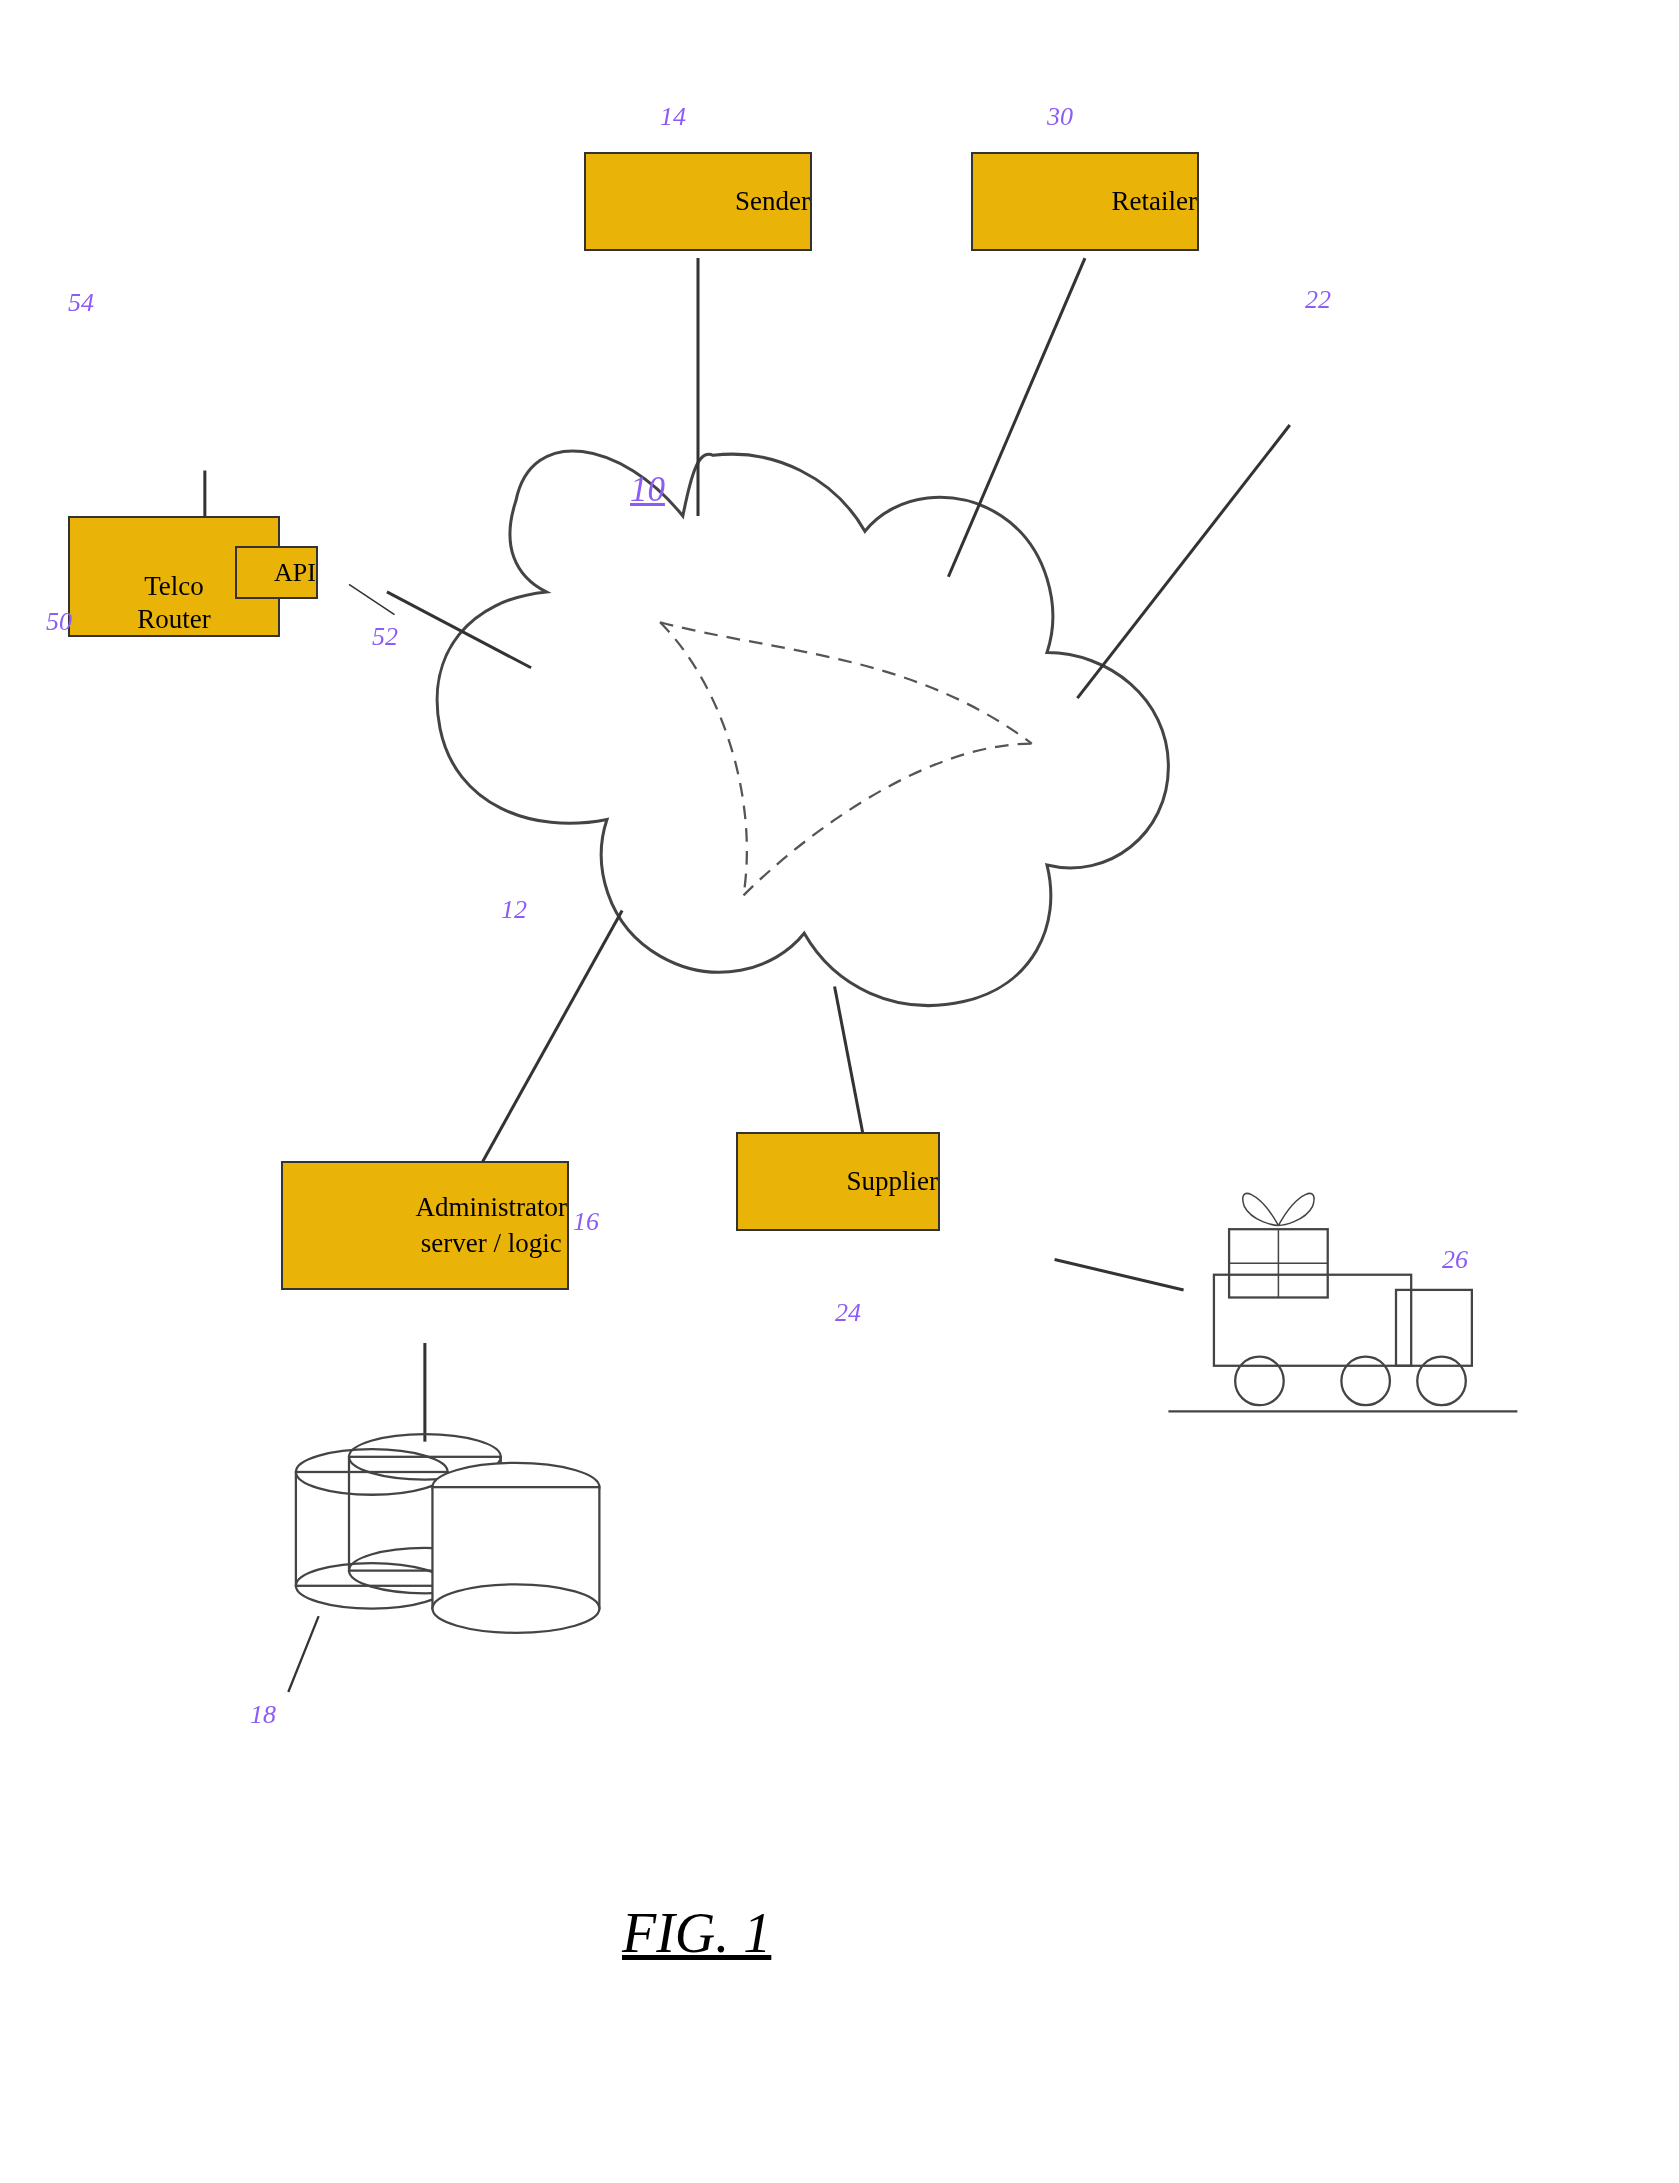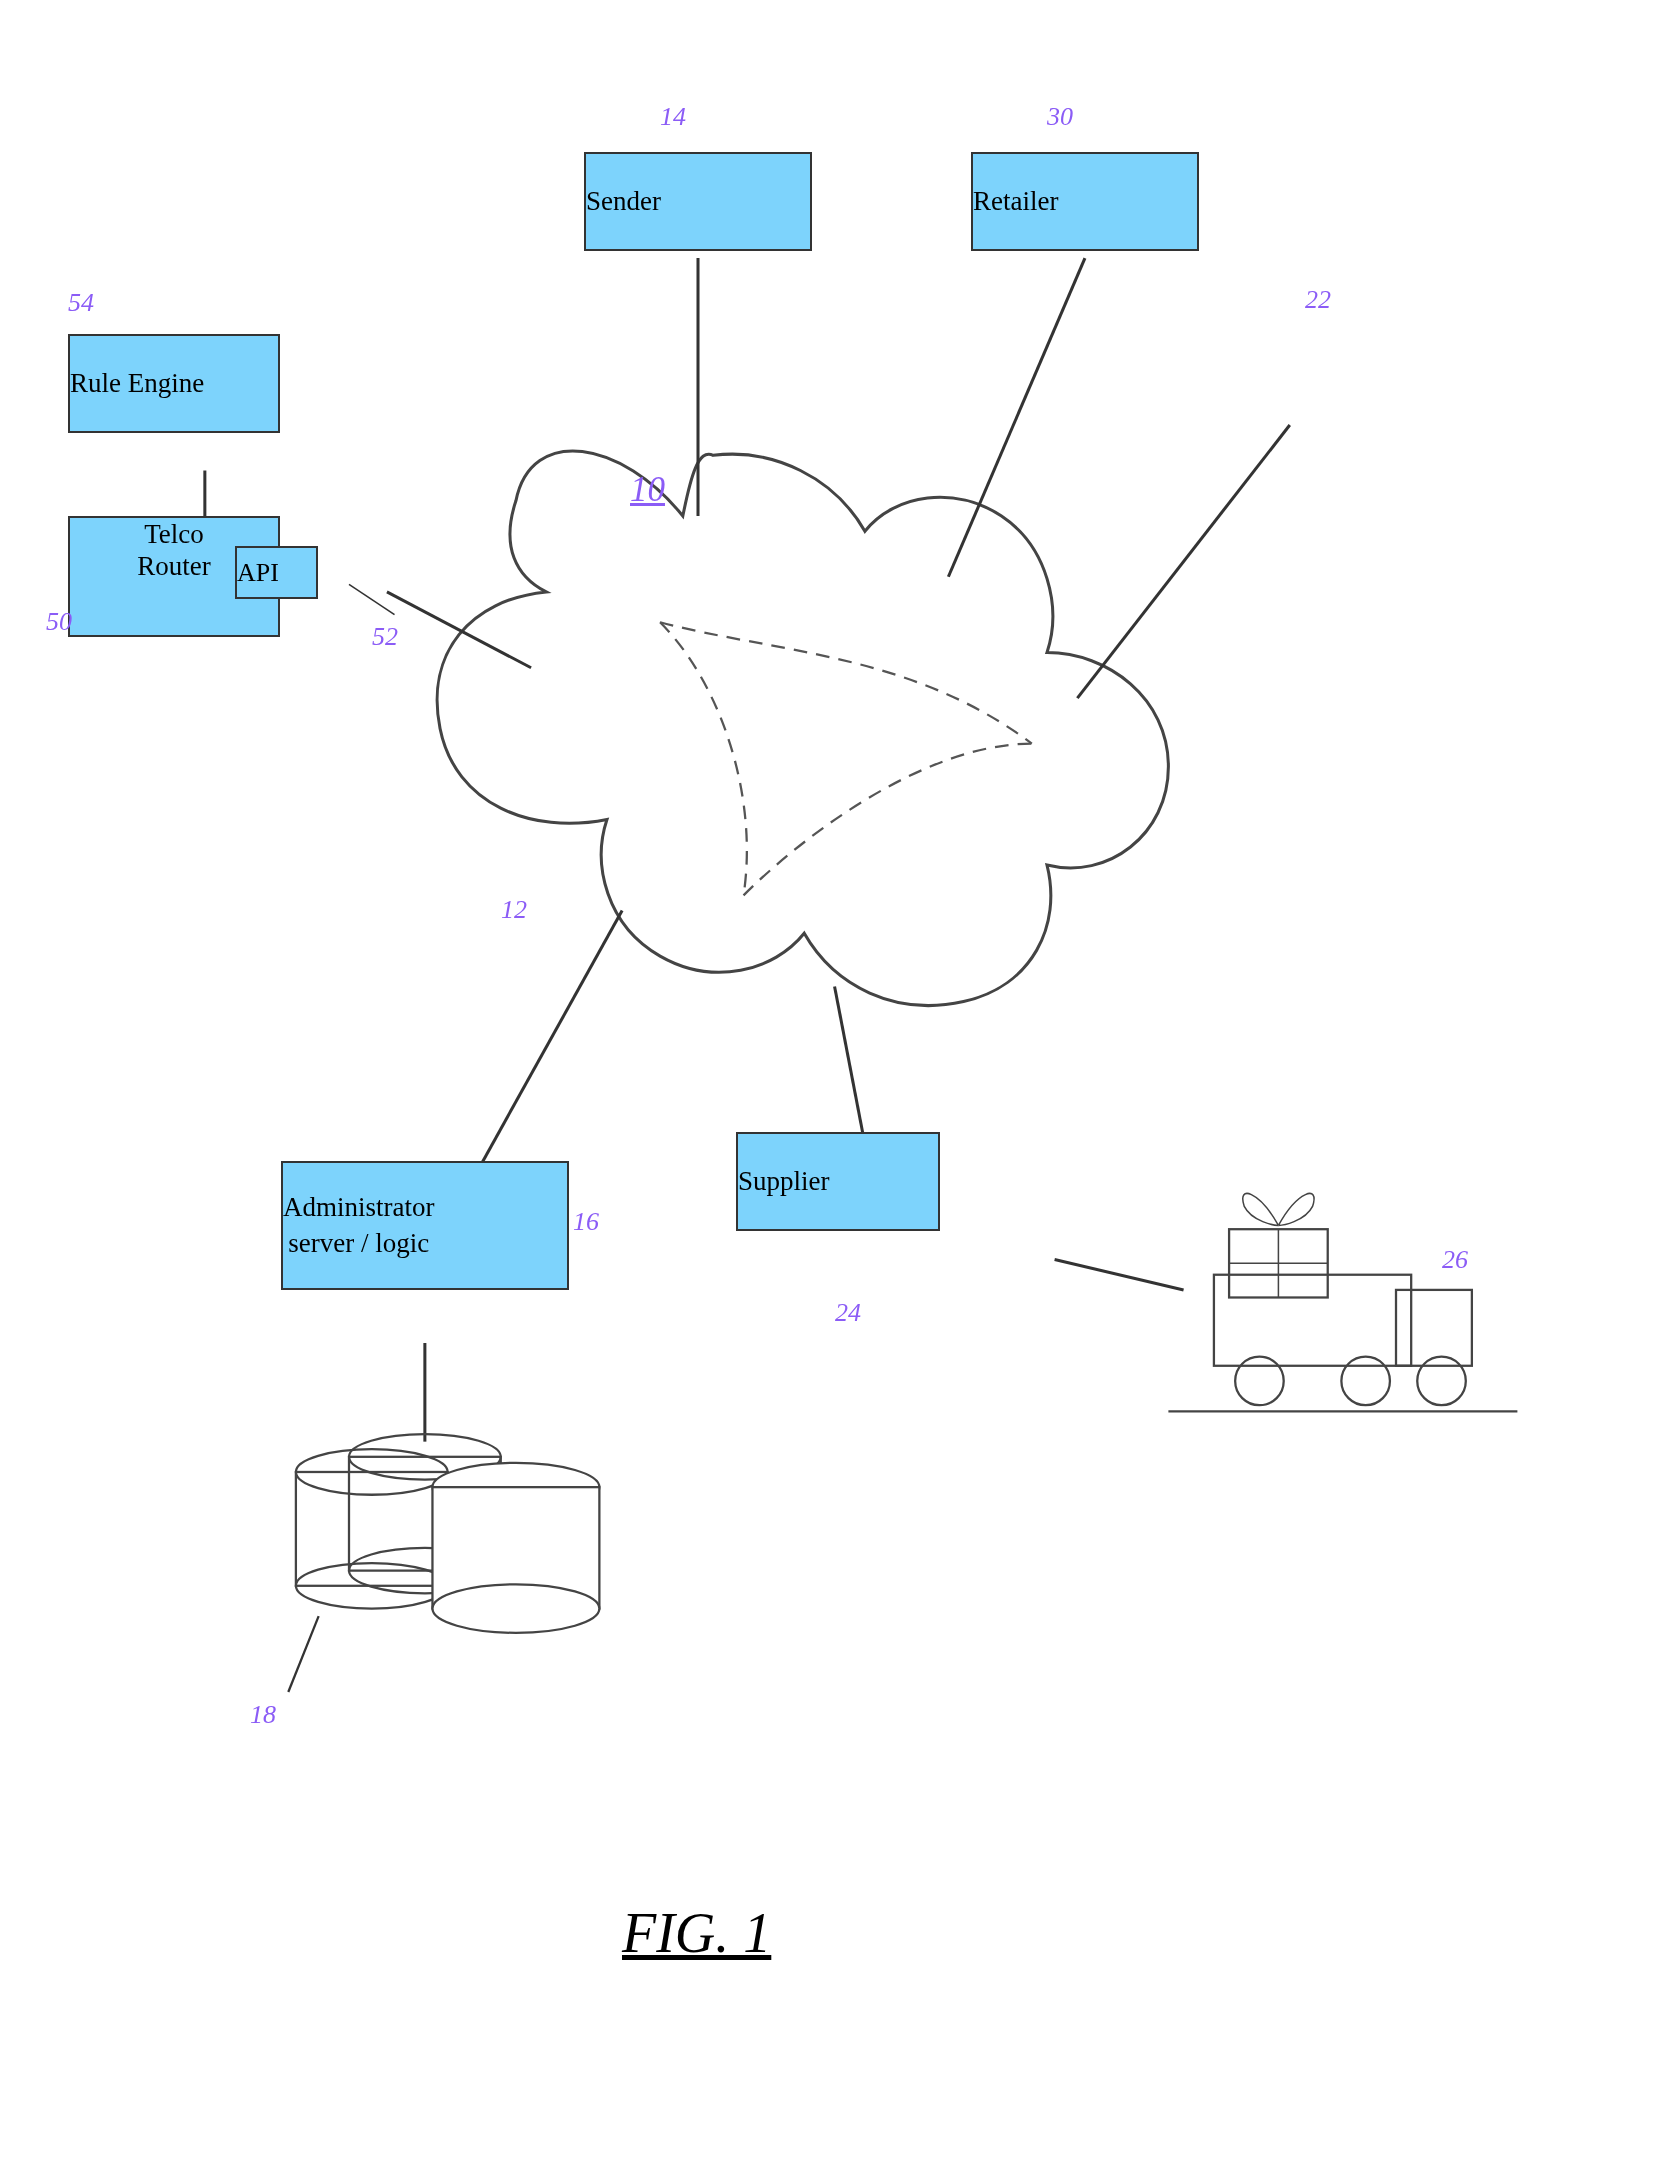--- a/index.html
+++ b/index.html
@@ -13,24 +13,24 @@
     }
     .diagram-container {
       position: absolute;
       top: 0; left: 0;
       width: 1679px;
       height: 2183px;
     }
     .box {
       position: absolute;
       border: 2.3px solid #333;
-      background: #7dd3fc;
+      background: #eab308;
       display: flex;
       align-items: center;
-      justify-content: flex-start;
+      justify-content: flex-end;
       text-align: center;
       font-size: 27px;
       font-weight: normal;
       line-height: 1.2;
     }
     .label-num {
       position: absolute;
       font-size: 26px;
       font-style: italic;
       color: #8b5cf6;
@@ -139,23 +139,20 @@
   </div>
   <div class="label-num" style="left:660px; top:102px;">14</div>
 
   <div class="box" style="left:971px; top:152px; width:228px; height:99px;">
     <span>Retailer</span>
   </div>
   <div class="label-num" style="left:1047px; top:102px;">30</div>
 
   <div class="label-num" style="left:1305px; top:285px;">22</div>
 
-  <div class="box" style="left:68px; top:334px; width:212px; height:99px;">
-    <span>Rule Engine</span>
-  </div>
   <div class="label-num" style="left:68px; top:288px;">54</div>
 
   <div class="box" style="left:68px; top:516px; width:212px; height:121px; flex-direction:column;">
     <span style="white-space:pre-line;">Telco
 Router</span>
   </div>
   <div class="label-num" style="left:46px; top:607px;">50</div>
 
   <div class="box" style="left:235px; top:546px; width:83px; height:53px; font-size:26px;">
     <span>API</span>

